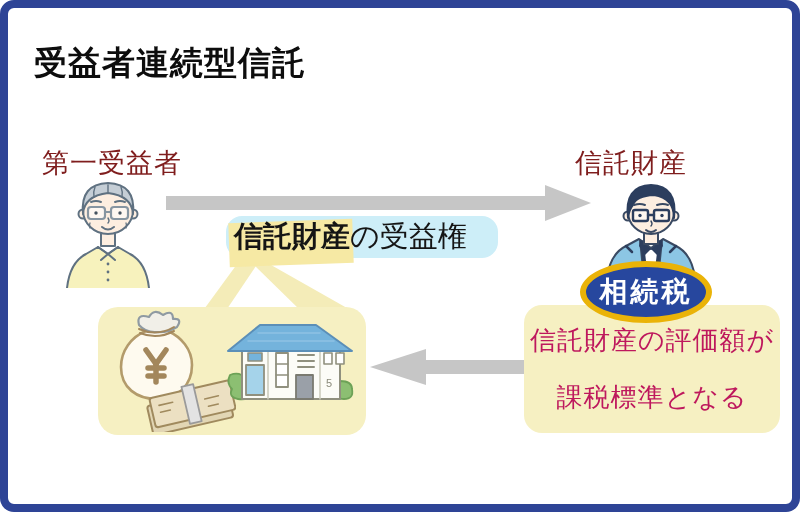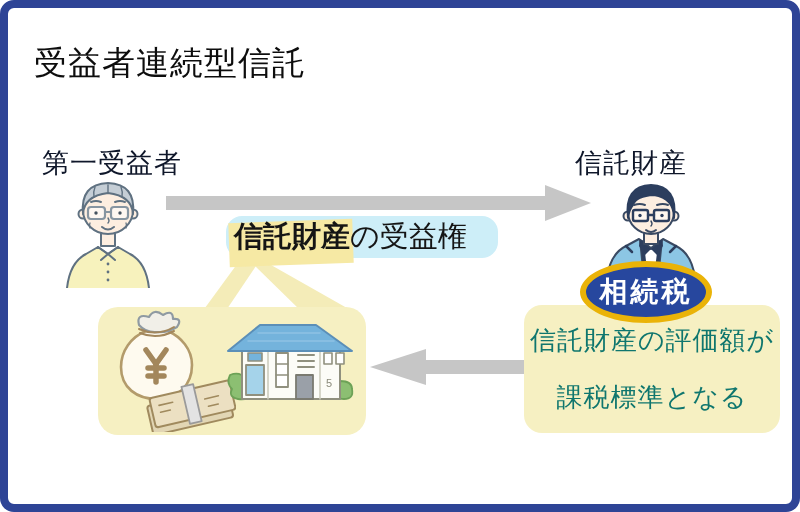--- a/index.html
+++ b/index.html
@@ -3,24 +3,24 @@
 <meta charset="utf-8">
 <style>
   html,body{margin:0;padding:0;background:#fff;}
   .frame{
     position:relative;width:800px;height:512px;box-sizing:border-box;
     background:#ffffff;border:8px solid #2e4496;border-radius:14px;
     overflow:hidden;font-family:"Liberation Sans",sans-serif;
   }
   .abs{position:absolute;}
   .title{
-    left:26px;top:33px;font-size:33px;font-weight:400;color:#0d0d0d;
+    left:26px;top:33px;font-size:33px;font-weight:700;color:#0d0d0d;
     letter-spacing:1px;
   }
-  .actor-label{font-size:27px;font-weight:500;color:#0f172a;letter-spacing:1px;}
+  .actor-label{font-size:27px;font-weight:500;color:#7f1d1d;letter-spacing:1px;}
   .first-label{left:34px;top:137px;}
   .second-label{left:567px;top:137px;}
 
   .pill{
     left:218px;top:208px;width:272px;height:42px;background:#cdeef8;
     border-radius:16px;display:flex;align-items:center;padding-left:8px;
     box-sizing:border-box;z-index:3;
   }
   .pill .hl{
     position:absolute;left:3px;top:5px;width:124px;height:44px;
@@ -35,21 +35,21 @@
     border:6px solid #eab308;border-radius:50%;box-sizing:border-box;
     display:flex;align-items:center;justify-content:center;color:#ffffff;
     font-size:28px;font-weight:800;letter-spacing:3px;z-index:5;
   }
 
   .note-box{
     left:516px;top:297px;width:256px;height:128px;background:#f6f0c2;
     border-radius:18px;display:flex;flex-direction:column;align-items:center;
     justify-content:center;gap:22px;z-index:2;
   }
-  .note-box .line{font-size:26px;font-weight:500;color:#0f766e;letter-spacing:1px;}
+  .note-box .line{font-size:26px;font-weight:500;color:#be185d;letter-spacing:1px;}
 
   .assets-box{
     left:90px;top:299px;width:268px;height:128px;background:#f6f0c2;
     border-radius:20px;z-index:2;
   }
   .tail{left:190px;top:247px;z-index:1;}
   .arrow{z-index:2;}
   .person{z-index:2;}
 </style>
 </head>

